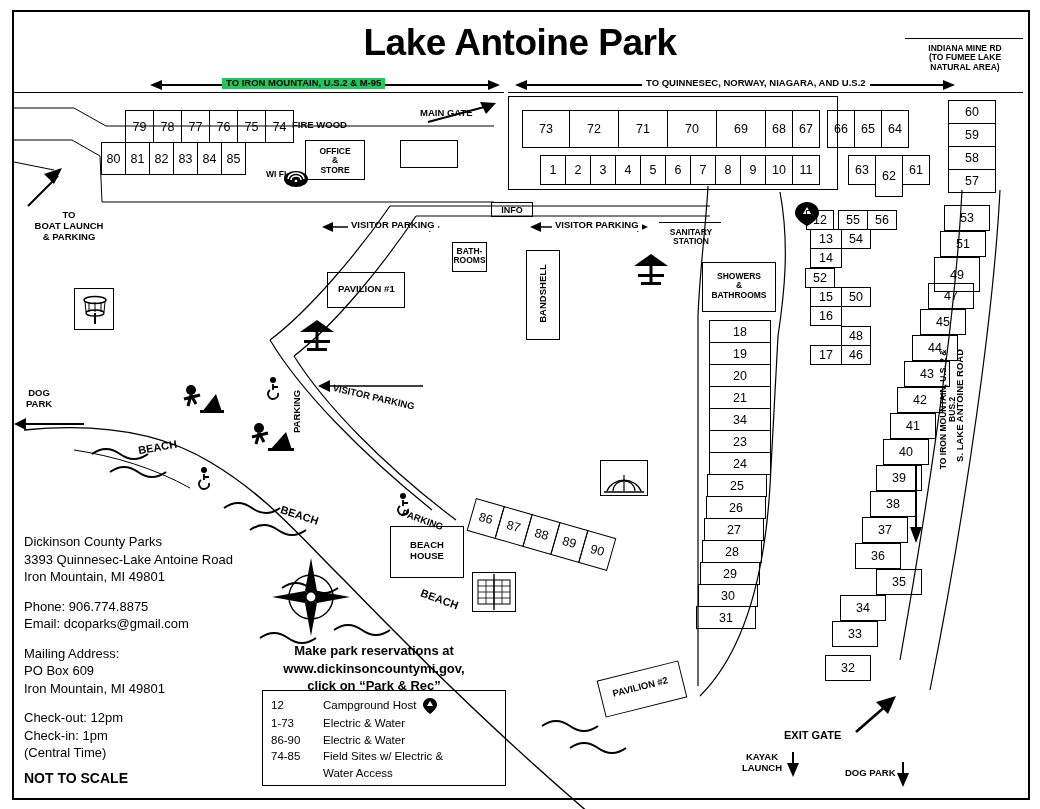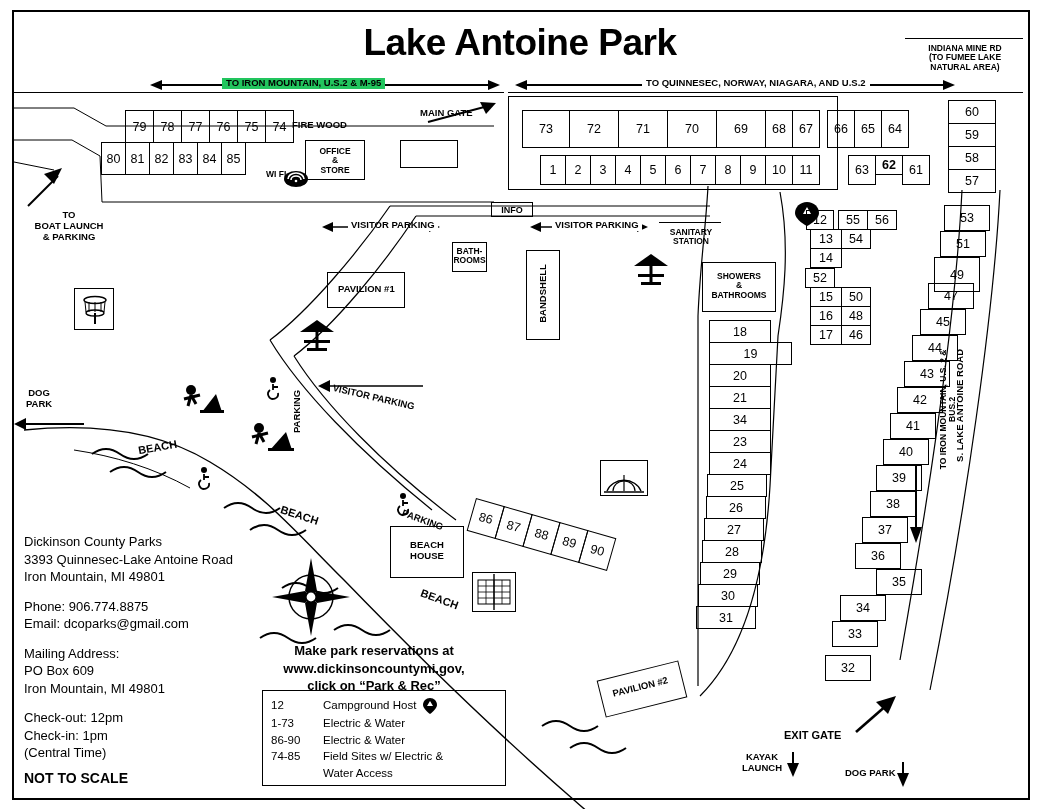--- a/index.html
+++ b/index.html
@@ -122,21 +122,21 @@
     <div class="bx site" style="position:relative;width:26px;height:30px;margin-left:-1px;">6</div>
     <div class="bx site" style="position:relative;width:26px;height:30px;margin-left:-1px;">7</div>
     <div class="bx site" style="position:relative;width:26px;height:30px;margin-left:-1px;">8</div>
     <div class="bx site" style="position:relative;width:26px;height:30px;margin-left:-1px;">9</div>
     <div class="bx site" style="position:relative;width:28px;height:30px;margin-left:-1px;">10</div>
     <div class="bx site" style="position:relative;width:28px;height:30px;margin-left:-1px;">11</div>
   </div>
 
   <div style="position:absolute;left:848px;top:155px;display:flex;">
     <div class="bx site" style="position:relative;width:28px;height:30px;">63</div>
-    <div class="bx site" style="position:relative;width:28px;height:20px;margin-left:-1px;font-weight:bold;">62</div>
+    <div class="bx site" style="position:relative;width:28px;height:42px;margin-left:-1px;">62</div>
     <div class="bx site" style="position:relative;width:28px;height:30px;margin-left:-1px;">61</div>
   </div>
 
   <div style="position:absolute;left:948px;top:100px;">
     <div class="bx site" style="position:relative;width:48px;height:24px;">60</div>
     <div class="bx site" style="position:relative;width:48px;height:24px;margin-top:-1px;">59</div>
     <div class="bx site" style="position:relative;width:48px;height:24px;margin-top:-1px;">58</div>
     <div class="bx site" style="position:relative;width:48px;height:24px;margin-top:-1px;">57</div>
   </div>
 
@@ -187,31 +187,31 @@
     <div style="display:flex;margin-top:-1px;flex-direction:column;">
       <div class="bx site" style="position:relative;width:32px;height:20px;margin-left:4px;">14</div>
       <div class="bx site" style="position:relative;width:30px;height:20px;margin-left:-1px;">52</div>
     </div>
     <div style="display:flex;margin-top:-1px;">
       <div class="bx site" style="position:relative;width:32px;height:20px;margin-left:4px;">15</div>
       <div class="bx site" style="position:relative;width:30px;height:20px;margin-left:-1px;">50</div>
     </div>
     <div style="display:flex;margin-top:-1px;">
       <div class="bx site" style="position:relative;width:32px;height:20px;margin-left:4px;">16</div>
-      <div class="bx site" style="position:relative;width:30px;height:20px;margin-left:-1px;">48</div>
+      <div class="bx site" style="position:relative;width:30px;height:20px;margin-left:-1px;margin-top:20px;">48</div>
     </div>
     <div style="display:flex;margin-top:-1px;">
       <div class="bx site" style="position:relative;width:32px;height:20px;margin-left:4px;">17</div>
       <div class="bx site" style="position:relative;width:30px;height:20px;margin-left:-1px;">46</div>
     </div>
   </div>
 
   <div style="position:absolute;left:709px;top:320px;">
     <div class="bx site" style="position:relative;width:62px;height:23px;">18</div>
-    <div class="bx site" style="position:relative;width:83px;height:23px;margin-top:-1px;">19</div>
+    <div class="bx site" style="position:relative;width:62px;height:23px;margin-top:-1px;">19</div>
     <div class="bx site" style="position:relative;width:62px;height:23px;margin-top:-1px;">20</div>
     <div class="bx site" style="position:relative;width:62px;height:23px;margin-top:-1px;">21</div>
     <div class="bx site" style="position:relative;width:62px;height:23px;margin-top:-1px;">34</div>
     <div class="bx site" style="position:relative;width:62px;height:23px;margin-top:-1px;">23</div>
     <div class="bx site" style="position:relative;width:62px;height:23px;margin-top:-1px;">24</div>
     <div class="bx site" style="position:relative;width:60px;height:23px;margin-top:-1px;margin-left:-2px;">25</div>
     <div class="bx site" style="position:relative;width:60px;height:23px;margin-top:-1px;margin-left:-3px;">26</div>
     <div class="bx site" style="position:relative;width:60px;height:23px;margin-top:-1px;margin-left:-5px;">27</div>
     <div class="bx site" style="position:relative;width:60px;height:23px;margin-top:-1px;margin-left:-7px;">28</div>
     <div class="bx site" style="position:relative;width:60px;height:23px;margin-top:-1px;margin-left:-9px;">29</div>

